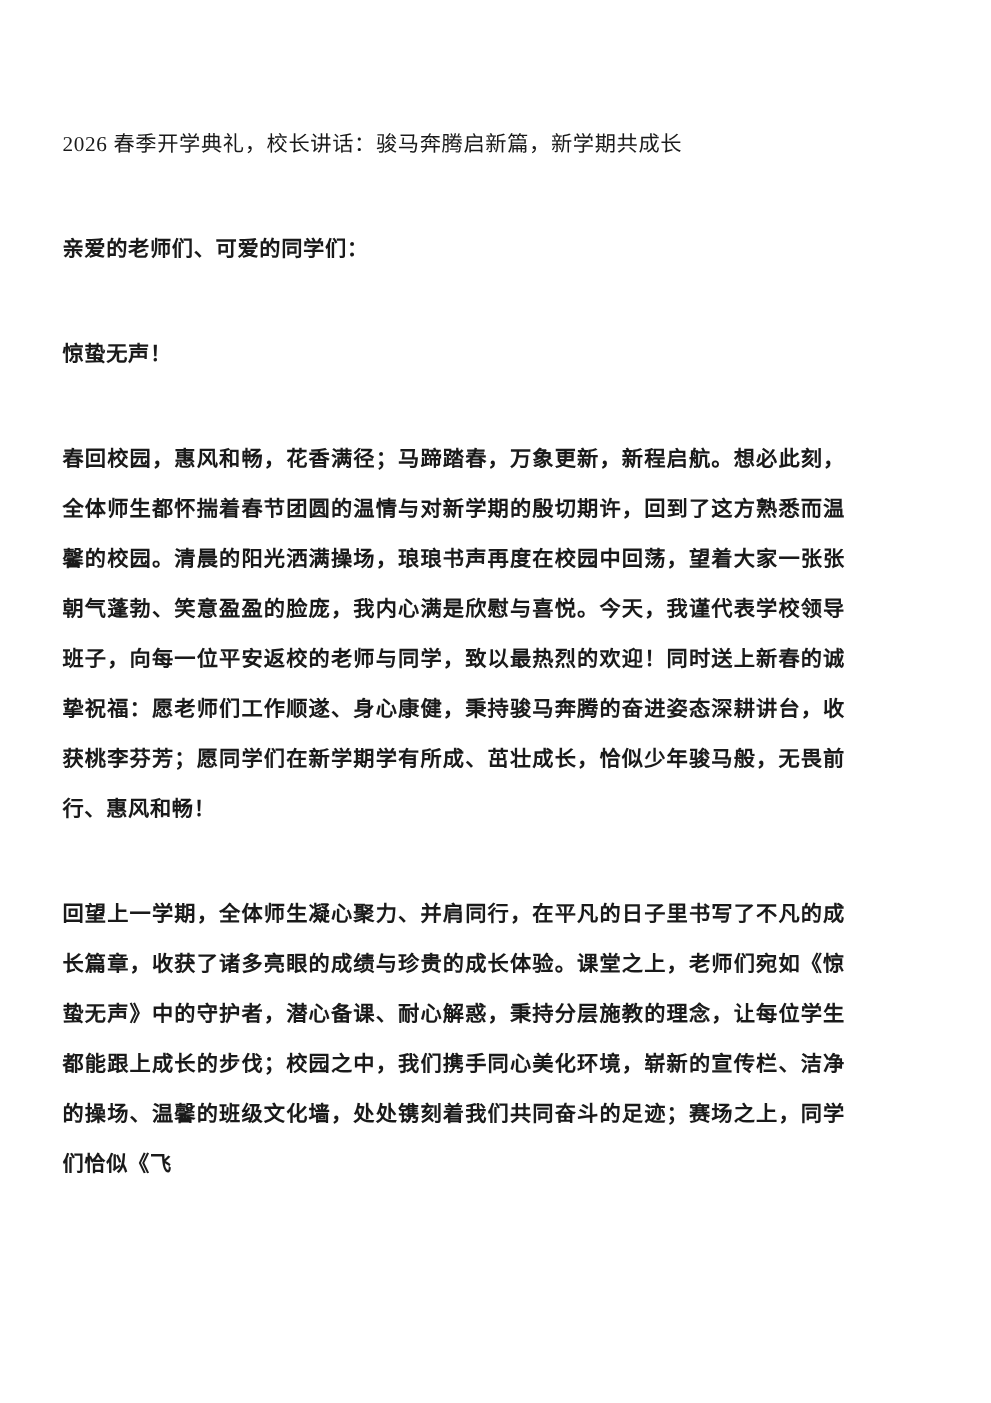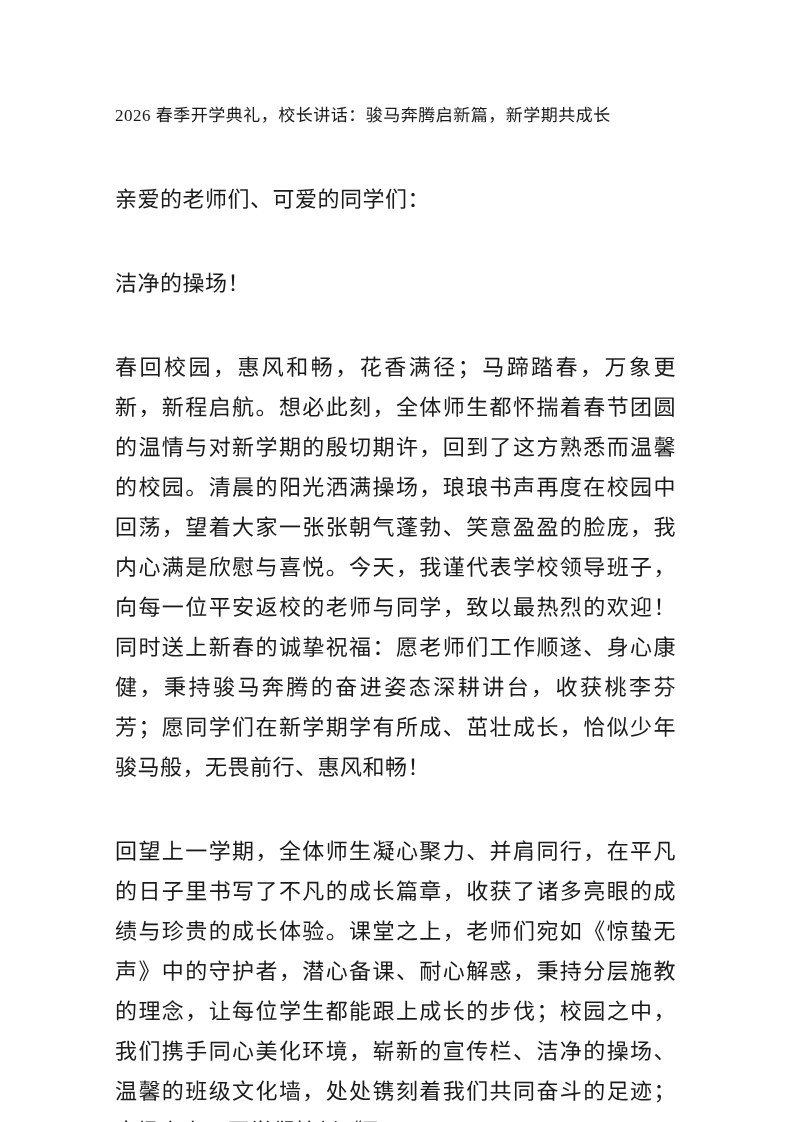--- a/index.html
+++ b/index.html
@@ -12,33 +12,33 @@
     height: 1122px;
     overflow: hidden;
     font-family: "Liberation Serif", "DejaVu Serif", serif;
     color: #1a1a1a;
   }
   .page {
     box-sizing: border-box;
     width: 793px;
     height: 1024px;
     background: #ffffff;
-    padding: 96px 117px 40px 115px;
+    padding: 96px 117px 40px 50px;
   }
   .doc-line, .doc-para {
-    font-size: 22px;
+    font-size: 17px;
     line-height: 40px;
     letter-spacing: 0.5px;
     margin: 0 0 44px 0;
     text-align: justify;
     text-justify: inter-ideograph;
     word-break: break-all;
     white-space: pre-wrap;
     color: #1a1a1a;
-    font-weight: normal;
+    font-weight: bold;
   }
   .doc-title {
     font-size: 17px;
     line-height: 40px;
     letter-spacing: 0.5px;
     margin: 0 0 44px 0;
     font-weight: normal;
     text-align: left;
     color: #1a1a1a;
   }
@@ -47,18 +47,18 @@
   }
 </style>
 </head>
 <body>
 
 <div class="page">
   <div class="doc-title">2026 春季开学典礼，校长讲话：骏马奔腾启新篇，新学期共成长</div>
 
   <div class="doc-line">亲爱的老师们、可爱的同学们：</div>
 
-  <div class="doc-line">洁净的操场！</div>
+  <div class="doc-line">惊蛰无声！</div>
 
   <div class="doc-para">春回校园，惠风和畅，花香满径；马蹄踏春，万象更新，新程启航。想必此刻，全体师生都怀揣着春节团圆的温情与对新学期的殷切期许，回到了这方熟悉而温馨的校园。清晨的阳光洒满操场，琅琅书声再度在校园中回荡，望着大家一张张朝气蓬勃、笑意盈盈的脸庞，我内心满是欣慰与喜悦。今天，我谨代表学校领导班子，向每一位平安返校的老师与同学，致以最热烈的欢迎！同时送上新春的诚挚祝福：愿老师们工作顺遂、身心康健，秉持骏马奔腾的奋进姿态深耕讲台，收获桃李芬芳；愿同学们在新学期学有所成、茁壮成长，恰似少年骏马般，无畏前行、惠风和畅！</div>
 
   <div class="doc-para">回望上一学期，全体师生凝心聚力、并肩同行，在平凡的日子里书写了不凡的成长篇章，收获了诸多亮眼的成绩与珍贵的成长体验。课堂之上，老师们宛如《惊蛰无声》中的守护者，潜心备课、耐心解惑，秉持分层施教的理念，让每位学生都能跟上成长的步伐；校园之中，我们携手同心美化环境，崭新的宣传栏、洁净的操场、温馨的班级文化墙，处处镌刻着我们共同奋斗的足迹；赛场之上，同学们恰似《飞</div>
 </div>
 
 </body></html>

